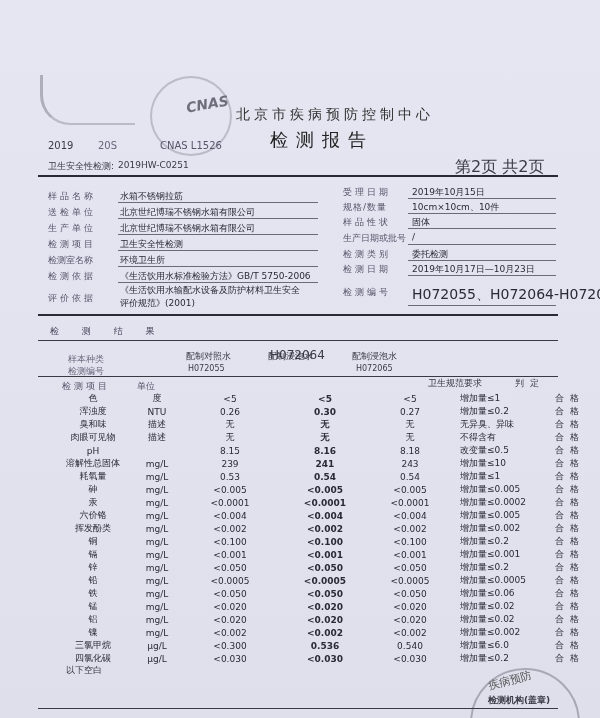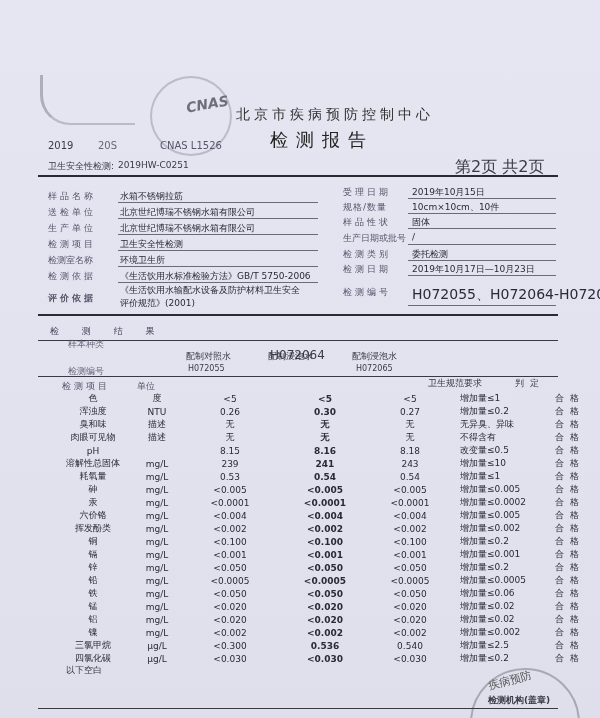--- a/index.html
+++ b/index.html
@@ -96,21 +96,21 @@
     <div class="uline" style="left:118px; top:250px; width:200px;"></div>
 
     <div class="abs field-label" style="left:48px; top:254px; letter-spacing:0;">检测室名称</div>
     <div class="abs field-value" style="left:120px; top:254px;">环境卫生所</div>
     <div class="uline" style="left:118px; top:266px; width:200px;"></div>
 
     <div class="abs field-label" style="left:48px; top:270px;">检测依据</div>
     <div class="abs field-value" style="left:120px; top:270px;">《生活饮用水标准检验方法》GB/T 5750-2006</div>
     <div class="uline" style="left:118px; top:282px; width:200px;"></div>
 
-    <div class="abs field-label" style="left:48px; top:292px;font-weight:bold;">评价依据</div>
+    <div class="abs field-label" style="left:48px; top:292px;">评价依据</div>
     <div class="abs field-value" style="left:120px; top:284px;">《生活饮用水输配水设备及防护材料卫生安全</div>
     <div class="abs field-value" style="left:120px; top:297px;">评价规范》(2001)</div>
   </div>
 
   <div>
     <div class="abs field-label" style="left:343px; top:186px;">受理日期</div>
     <div class="abs field-value" style="left:412px; top:186px;">2019年10月15日</div>
     <div class="uline" style="left:408px; top:198px; width:148px;"></div>
 
     <div class="abs field-label" style="left:343px; top:201px; letter-spacing:1px;">规格/数量</div>
@@ -136,21 +136,21 @@
     <div class="abs field-label" style="left:343px; top:286px;">检测编号</div>
     <div class="abs field-value" style="left:412px; top:286px; font-size:14px;">H072055、H072064-H072065</div>
     <div class="uline" style="left:408px; top:305px; width:148px;"></div>
   </div>
 
   <div class="hr-thick" style="left:38px; top:314px; width:520px;"></div>
 
   <div class="abs" style="left:50px; top:325px; font-size:9px; letter-spacing:10px; color:#44445a;">检 测 结 果</div>
   <div class="hr" style="left:38px; top:340px; width:520px;"></div>
 
-  <div class="abs small" style="left:68px; top:338px; color:#66667a;">样本种类</div>
+  <div class="abs small" style="left:68px; top:353px; color:#66667a;">样本种类</div>
   <div class="abs small" style="left:68px; top:365px; color:#66667a;">检测编号</div>
 
   <div class="abs small" style="left:186px; top:350px;">配制对照水</div>
   <div class="abs small" style="left:188px; top:364px; font-size:8px;">H072055</div>
   <div class="abs small" style="left:268px; top:350px;">配制浸泡水</div>
   <div class="abs small" style="left:270px; top:348px; font-size:12px;">H072064</div>
   <div class="abs small" style="left:352px; top:350px;">配制浸泡水</div>
   <div class="abs small" style="left:356px; top:364px; font-size:8px;">H072065</div>
 
   <div class="hr" style="left:38px; top:376px; width:520px;"></div>
@@ -332,21 +332,21 @@
           <td class="c-v3">&lt;0.002</td>
           <td class="c-std">增加量≤0.002</td>
           <td class="c-judge">合格</td>
         </tr>
         <tr>
           <td class="c-item">三氯甲烷</td>
           <td class="c-unit">μg/L</td>
           <td class="c-v1">&lt;0.300</td>
           <td class="c-v2 bold-val">0.536</td>
           <td class="c-v3">0.540</td>
-          <td class="c-std">增加量≤2.5</td>
+          <td class="c-std">增加量≤6.0</td>
           <td class="c-judge">合格</td>
         </tr>
         <tr>
           <td class="c-item">四氯化碳</td>
           <td class="c-unit">μg/L</td>
           <td class="c-v1">&lt;0.030</td>
           <td class="c-v2 bold-val">&lt;0.030</td>
           <td class="c-v3">&lt;0.030</td>
           <td class="c-std">增加量≤0.2</td>
           <td class="c-judge">合格</td>

